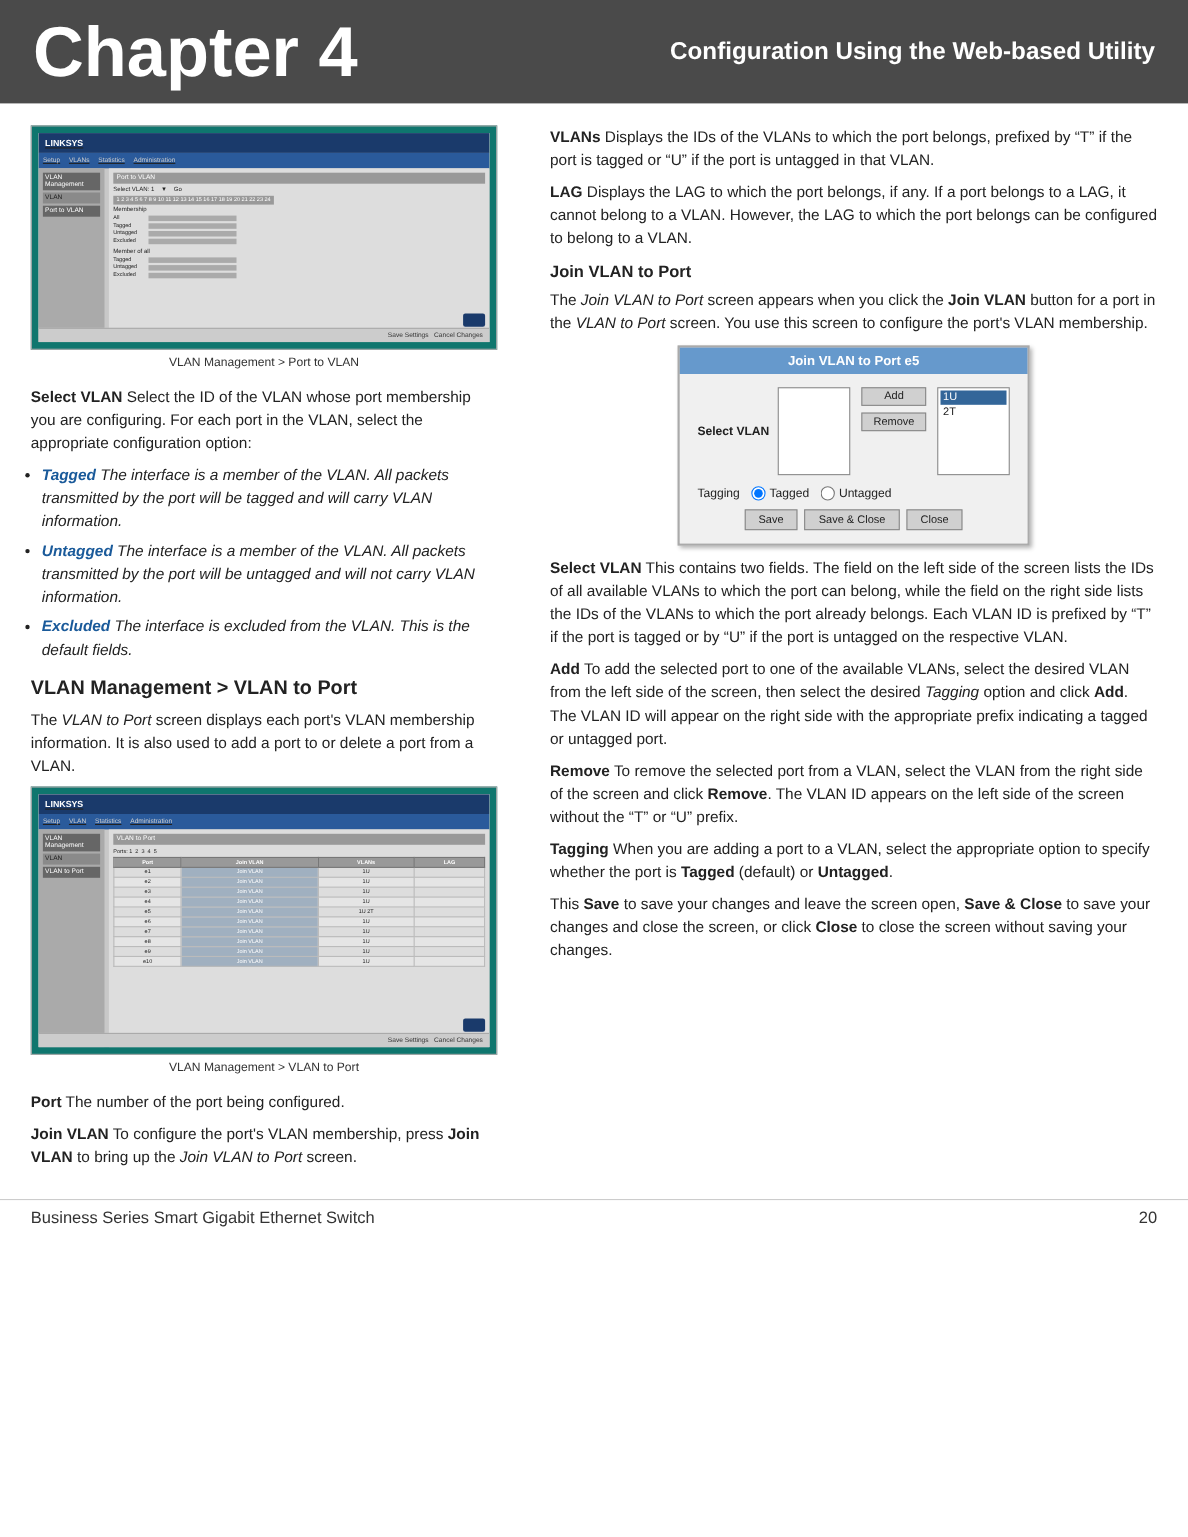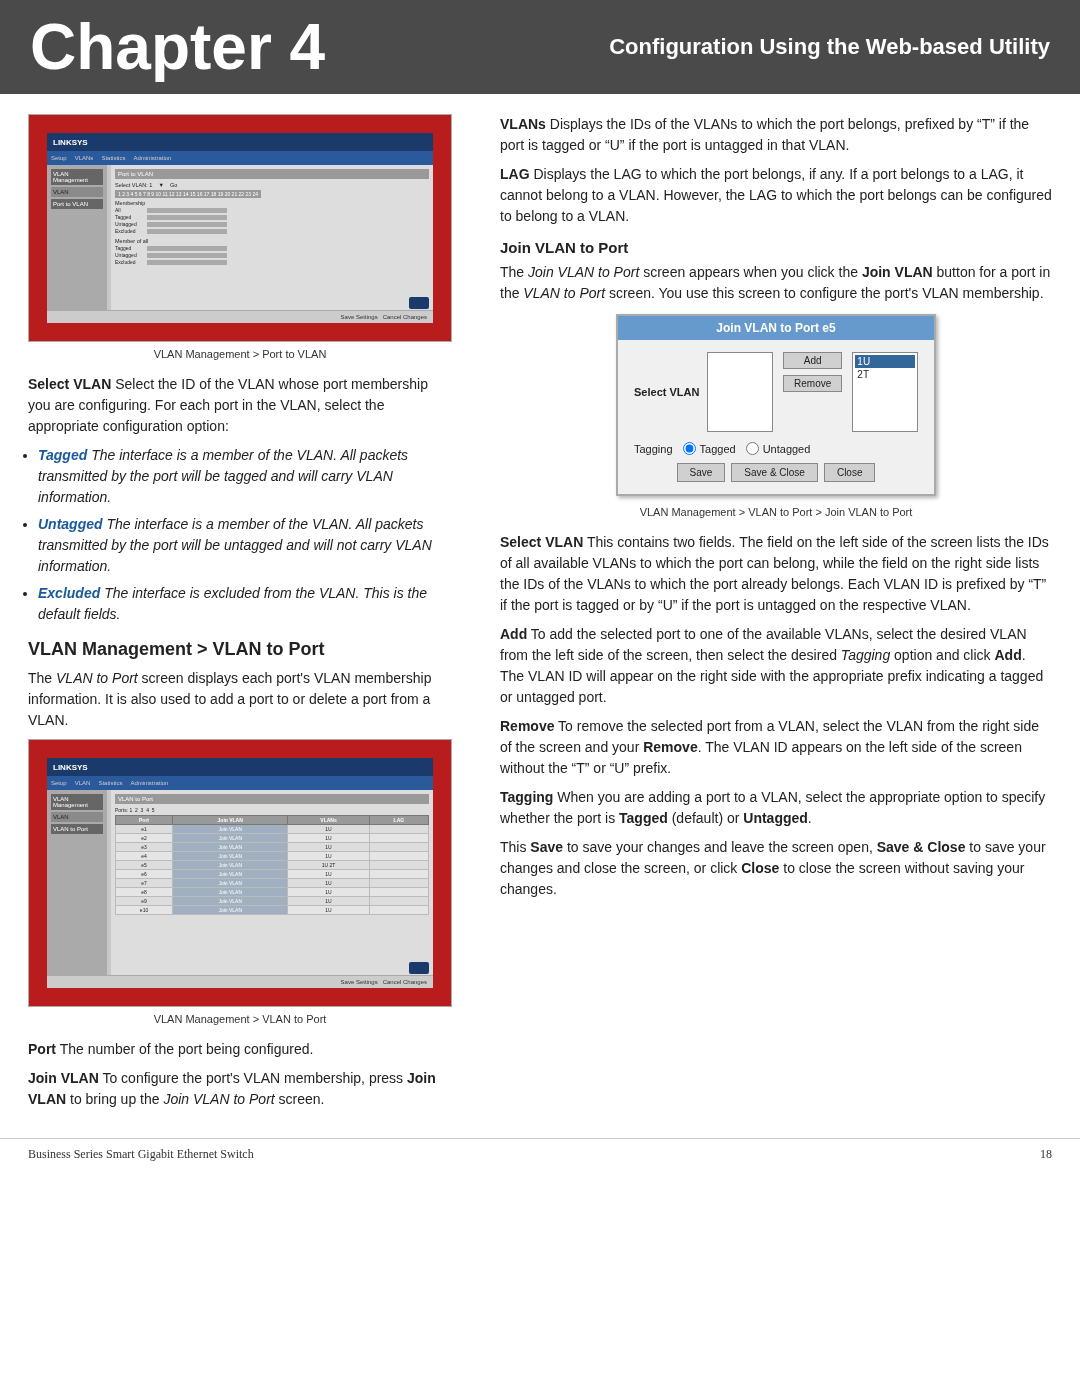--- a/index.html
+++ b/index.html
@@ -46,23 +46,24 @@
     }
     .col-right {
       width: 600px;
       padding: 20px 28px 20px 20px;
       flex-shrink: 0;
     }
 
     
     .screenshot-box {
       border: 1px solid #aaa;
-      background: #b91c1c;
+      background: #0f766e;
       margin-bottom: 6px;
-      padding: 18px;
+      padding: 6px;
+      text-decoration: underline;
     }
     .screenshot-inner {
       background: #d0d0d0;
       width: 100%;
       height: 190px;
       position: relative;
       overflow: hidden;
     }
     .screenshot-inner.tall {
       height: 230px;
@@ -205,24 +206,23 @@
       font-weight: bold;
       font-size: 15px;
       margin-top: 12px;
       margin-bottom: 6px;
     }
     .page-footer {
       display: flex;
       justify-content: space-between;
       padding: 8px 28px;
       border-top: 1px solid #ccc;
-      font-size: 12px;
+      font-size: 15px;
       color: #333;
       margin-top: auto;
-      font-family: Liberation Serif, serif;
     }
 
     
     .dialog-box {
       border: 2px solid #aaa;
       background: #e0e0e0;
       width: 320px;
       margin: 10px auto;
       font-size: 11px;
       box-shadow: 2px 2px 4px rgba(0,0,0,0.3);
@@ -567,40 +567,39 @@
             <span>Untagged</span>
           </span>
         </div>
         <div class="dialog-footer-btns">
           <div class="dialog-footer-btn">Save</div>
           <div class="dialog-footer-btn">Save &amp; Close</div>
           <div class="dialog-footer-btn">Close</div>
         </div>
       </div>
     </div>
-    <div class="caption">VLAN Management &gt; VLAN to Port &gt; Join VLAN to Port</div>
 
     <p>
       <span class="bold-term">Select VLAN</span><span>  This contains two fields. The field on the left side of the screen lists the IDs of all available VLANs to which the port can belong, while the field on the right side lists the IDs of the VLANs to which the port already belongs. Each VLAN ID is prefixed by “T” if the port is tagged or by “U” if the port is untagged on the respective VLAN.</span>
     </p>
 
     <p>
       <span class="bold-term">Add</span><span>  To add the selected port to one of the available VLANs, select the desired VLAN from the left side of the screen, then select the desired </span><span class="italic-term">Tagging</span><span> option and click </span><span class="bold-term">Add</span><span>. The VLAN ID will appear on the right side with the appropriate prefix indicating a tagged or untagged port.</span>
     </p>
 
     <p>
-      <span class="bold-term">Remove</span><span>  To remove the selected port from a VLAN, select the VLAN from the right side of the screen and your </span><span class="bold-term">Remove</span><span>. The VLAN ID appears on the left side of the screen without the “T” or “U” prefix.</span>
+      <span class="bold-term">Remove</span><span>  To remove the selected port from a VLAN, select the VLAN from the right side of the screen and click </span><span class="bold-term">Remove</span><span>. The VLAN ID appears on the left side of the screen without the “T” or “U” prefix.</span>
     </p>
 
     <p>
       <span class="bold-term">Tagging</span><span>  When you are adding a port to a VLAN, select the appropriate option to specify whether the port is </span><span class="bold-term">Tagged</span><span> (default) or </span><span class="bold-term">Untagged</span><span>.</span>
     </p>
 
     <p>
       <span>This </span><span class="bold-term">Save</span><span> to save your changes and leave the screen open, </span><span class="bold-term">Save &amp; Close</span><span> to save your changes and close the screen, or click </span><span class="bold-term">Close</span><span> to close the screen without saving your changes.</span>
     </p>
   </div>
 </div>
 
 <div class="page-footer">
   <span>Business Series Smart Gigabit Ethernet Switch</span>
-  <span>18</span>
+  <span>20</span>
 </div>
 
 </body></html>

